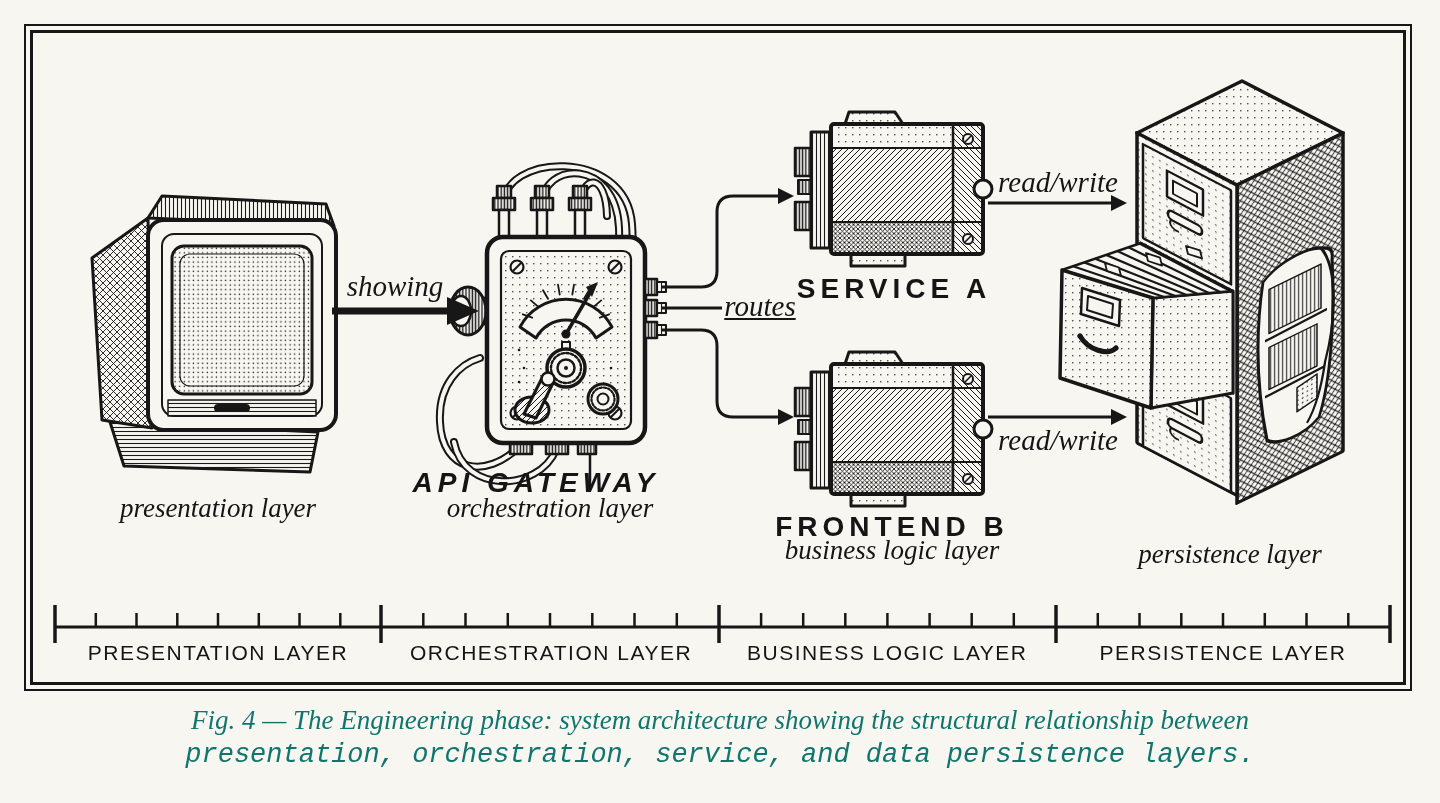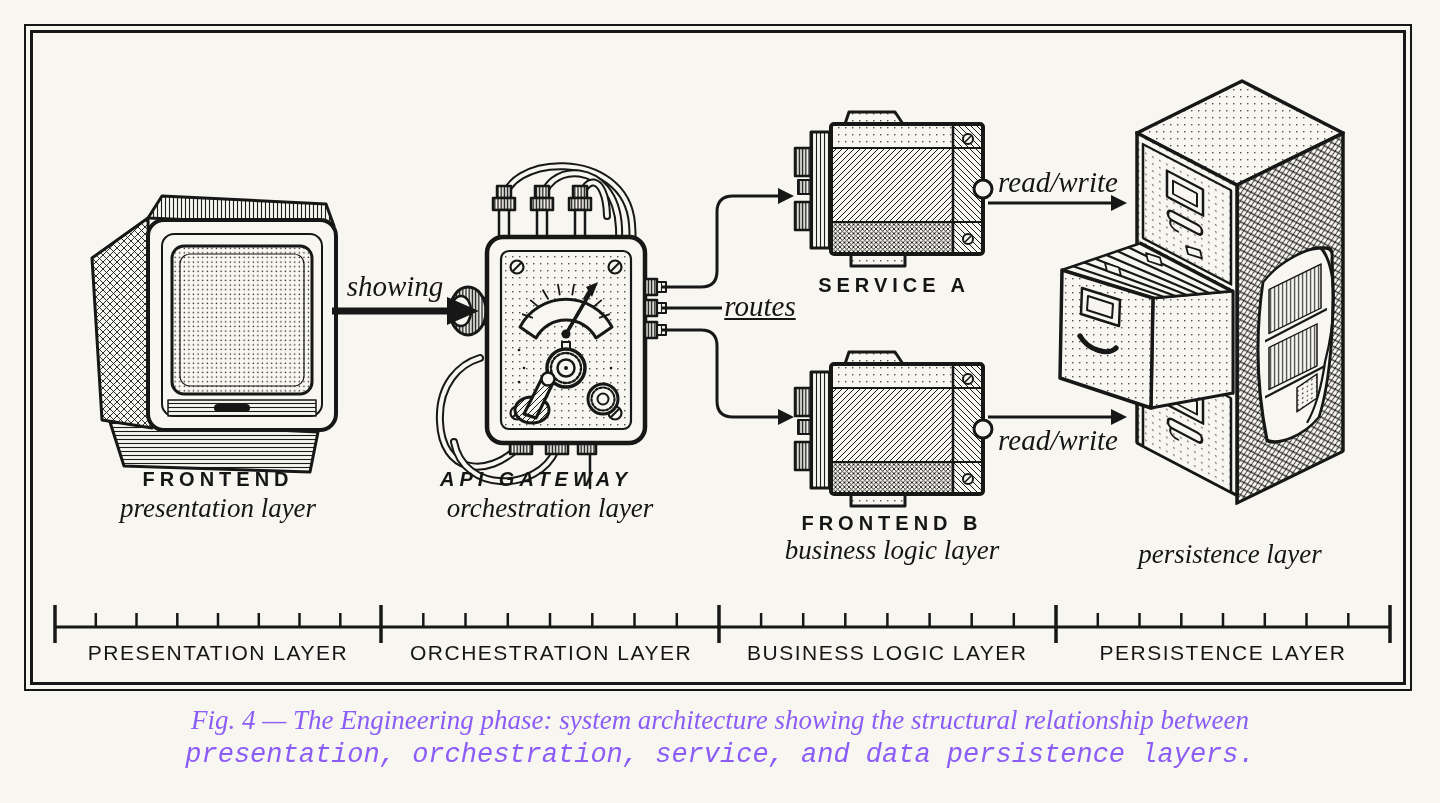--- a/index.html
+++ b/index.html
@@ -3,26 +3,26 @@
 <meta charset="utf-8">
 <style>
   html,body{margin:0;padding:0;background:#f8f6f1;}
   .stage{position:relative;width:1440px;height:803px;background:#f8f6f1;overflow:hidden;
          font-family:"Liberation Sans",sans-serif;color:#171717;}
   .frame{position:absolute;left:24px;top:24px;width:1388px;height:667px;
          border:2.5px solid #171717;box-sizing:border-box;}
   .frame-inner{position:absolute;inset:4px;border:3.5px solid #171717;}
   svg.art{position:absolute;left:0;top:0;width:1440px;height:803px;}
   .lbl{position:absolute;text-align:center;white-space:nowrap;color:#151515;}
-  .node-title{font-weight:700;font-size:20px;letter-spacing:5px;line-height:1.1;}
+  .node-title{font-weight:700;font-size:28px;letter-spacing:5px;line-height:1.1;}
   .node-sub{font-family:"Liberation Serif",serif;font-style:italic;font-size:27px;line-height:1.05;}
   .edge-lbl{font-family:"Liberation Serif",serif;font-style:italic;font-size:29px;}
   .ruler-lbl{font-size:21px;letter-spacing:1.5px;font-weight:400;}
   .caption{position:absolute;left:0;width:1440px;text-align:center;
-           font-family:"Liberation Serif",serif;font-style:italic;font-size:27px;color:#8b5cf6;}
+           font-family:"Liberation Serif",serif;font-style:italic;font-size:27px;color:#0f766e;}
 </style>
 </head>
 <body>
 
 <div class="stage">
 
   <div class="frame">
     <div class="frame-inner"></div>
   </div>
 
@@ -309,21 +309,20 @@
           <line x1="1139.5" y1="613" x2="1139.5" y2="628"></line>
         <line x1="1181.3" y1="613" x2="1181.3" y2="628"></line>
           <line x1="1223" y1="613" x2="1223" y2="628"></line>
         <line x1="1264.8" y1="613" x2="1264.8" y2="628"></line>
           <line x1="1306.5" y1="613" x2="1306.5" y2="628"></line>
         <line x1="1348.3" y1="613" x2="1348.3" y2="628"></line>
       </g>
     </g>
   </svg>
 
-  <div class="lbl node-title" style="left:78px;top:468px;width:280px;">FRONTEND</div>
   <div class="lbl node-sub" style="left:78px;top:494px;width:280px;">presentation layer</div>
 
   <div class="lbl node-title" style="left:396px;top:468px;width:280px;font-style:italic;">API GATEWAY</div>
   <div class="lbl node-sub" style="left:410px;top:494px;width:280px;">orchestration layer</div>
 
   <div class="lbl node-title" style="left:754px;top:274px;width:280px;">SERVICE A</div>
 
   <div class="lbl node-title" style="left:752px;top:512px;width:280px;">FRONTEND B</div>
   <div class="lbl node-sub" style="left:752px;top:536px;width:280px;">business logic layer</div>
 

